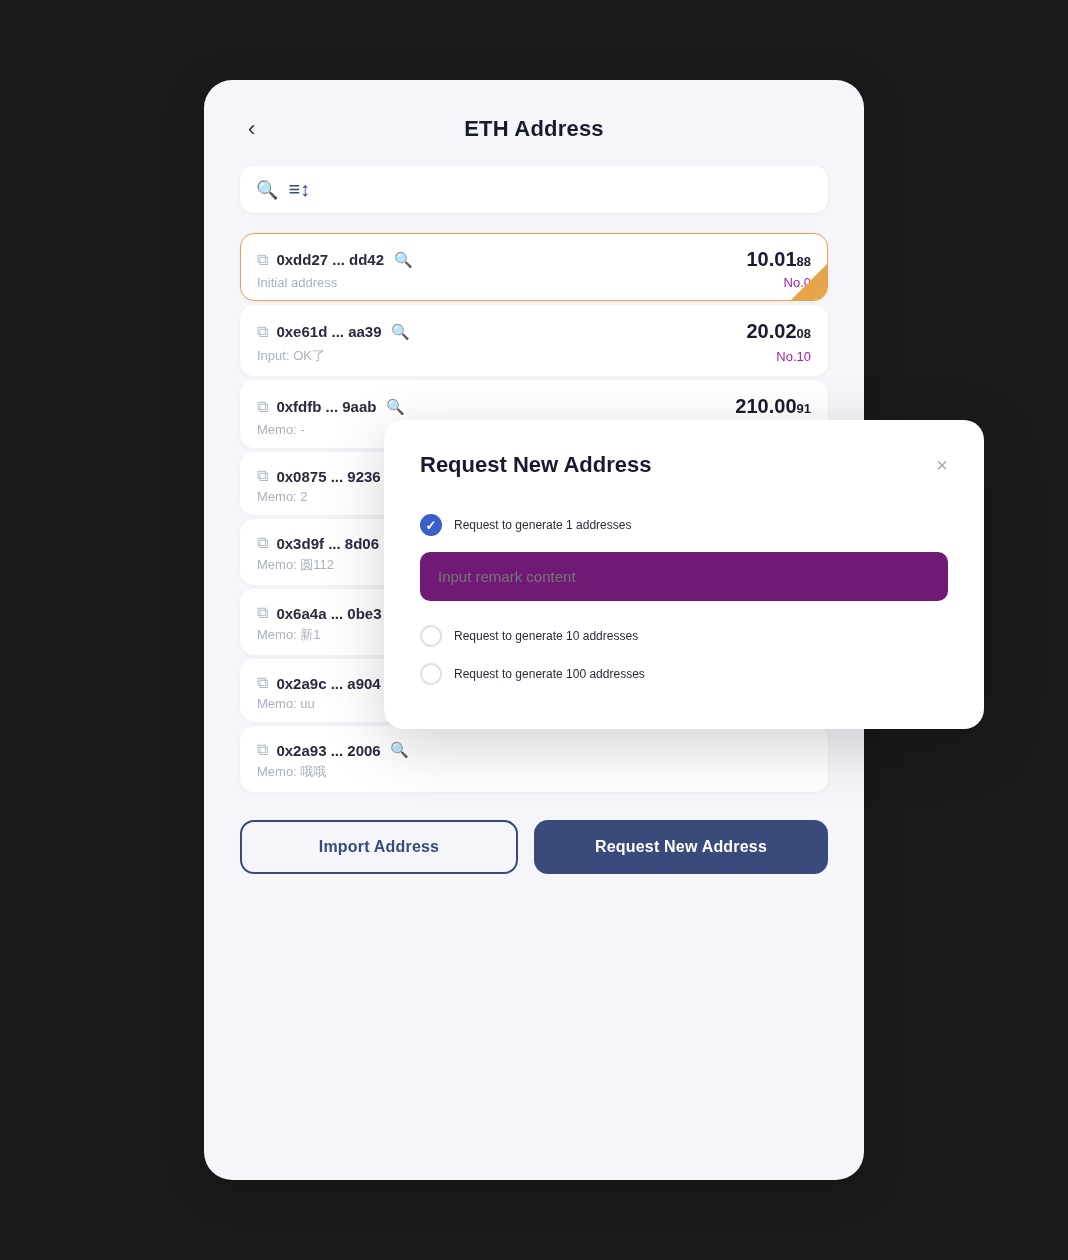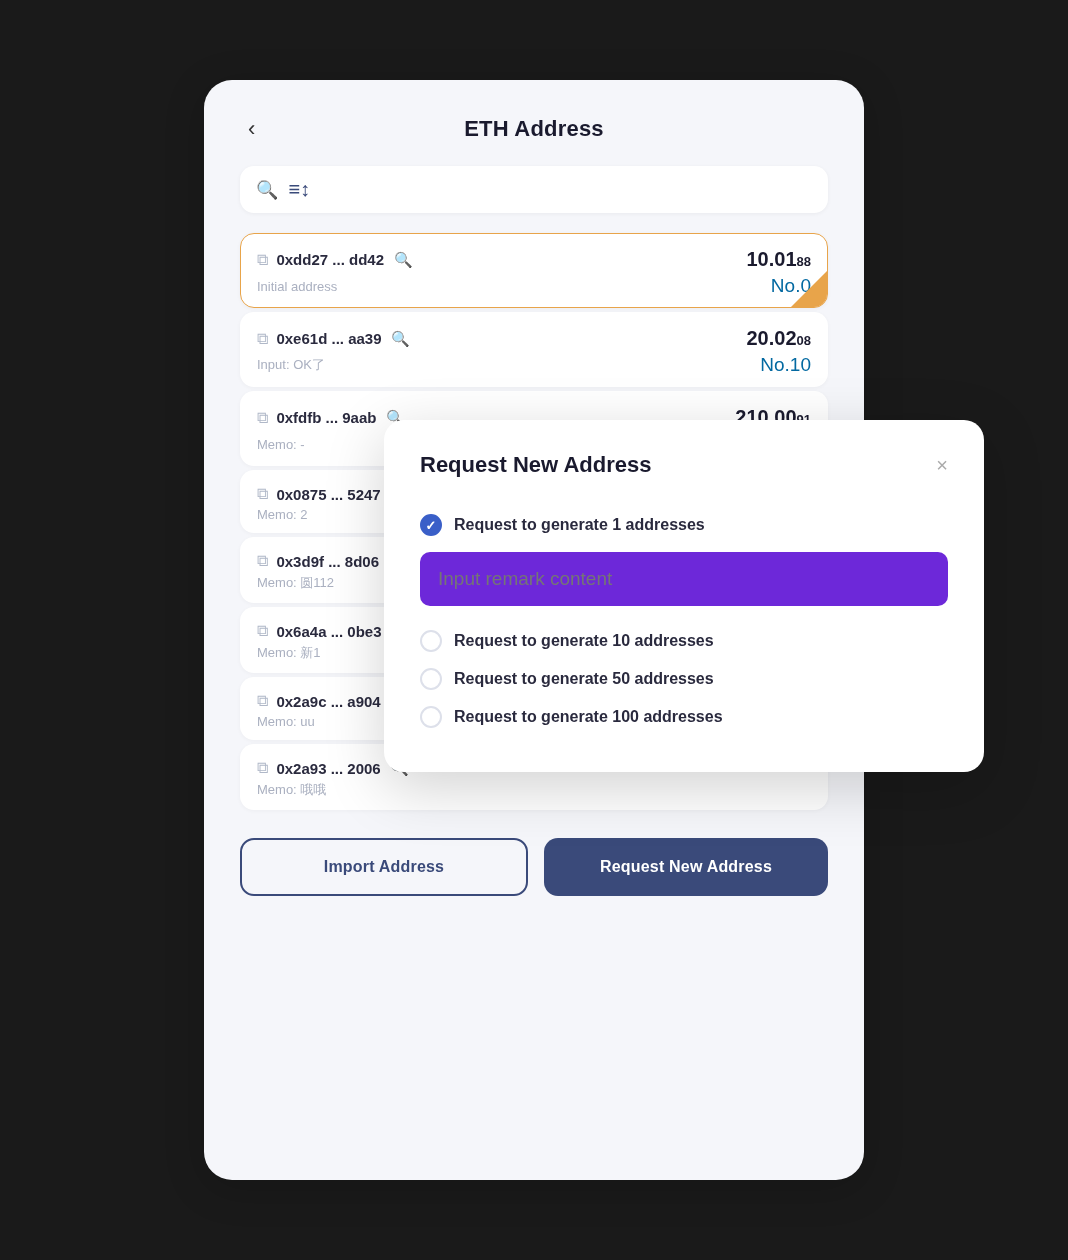--- a/index.html
+++ b/index.html
@@ -152,22 +152,22 @@
       justify-content: space-between;
       margin-top: 4px;
     }
 
     .memo-text {
       font-size: 13px;
       color: #aab0c0;
     }
 
     .no-text {
-      font-size: 19px;
-      color: #0369a1;
+      font-size: 13px;
+      color: #a21caf;
     }
 
     .orange-corner {
       position: absolute;
       bottom: 0;
       right: 0;
       width: 0;
       height: 0;
       border-style: solid;
       border-width: 0 0 36px 36px;
@@ -175,21 +175,21 @@
     }
 
     .footer {
       display: flex;
       gap: 16px;
       margin-top: 28px;
     }
 
     .import-btn {
       flex: 1;
-      padding: 18px;
+      padding: 8px;
       border-radius: 14px;
       border: 2px solid #3a4a7a;
       background: transparent;
       color: #3a4a7a;
       font-size: 16px;
       font-weight: 600;
       cursor: pointer;
       letter-spacing: 0.2px;
     }
 
@@ -266,32 +266,32 @@
     }
 
     .radio-check {
       color: #fff;
       font-size: 13px;
       font-weight: 700;
       line-height: 1;
     }
 
     .radio-label {
-      font-size: 16px;
+      font-size: 12px;
       color: #2a2a3e;
-      font-weight: 700;
+      font-weight: 400;
     }
 
     .remark-input {
       width: 100%;
-      background: #6d28d9;
+      background: #701a75;
       border: none;
       border-radius: 10px;
       padding: 16px 18px;
-      font-size: 19px;
+      font-size: 15px;
       color: #aaa;
       outline: none;
       margin: 8px 0 16px 0;
     }
   </style>
 </head>
 <body>
 
 <div class="main-card">
 
@@ -356,21 +356,21 @@
       <div class="address-bottom">
         <span class="memo-text">Memo: -</span>
         <span class="no-text">No.2</span>
       </div>
     </div>
 
     <div class="address-card">
       <div class="address-top">
         <div class="address-left">
           <span class="copy-icon">⧉</span>
-          <span class="address-text">0x0875 ... 5247</span>
+          <span class="address-text">0x0875 ... 9236</span>
           <span class="search-addr-icon">🔍</span>
         </div>
       </div>
       <div class="address-bottom">
         <span class="memo-text">Memo: 2</span>
       </div>
     </div>
 
     <div class="address-card">
       <div class="address-top">
@@ -448,24 +448,20 @@
     
     <input class="remark-input" placeholder="Input remark content" style="">
 
     
     <div class="radio-option">
       <div class="radio-circle"></div>
       <span class="radio-label">Request to generate 10 addresses</span>
     </div>
 
     
-    <div class="radio-option">
-      <div class="radio-circle"></div>
-      <span class="radio-label">Request to generate 50 addresses</span>
-    </div>
 
     
     <div class="radio-option">
       <div class="radio-circle"></div>
       <span class="radio-label">Request to generate 100 addresses</span>
     </div>
 
   </div>
 
 </div>

